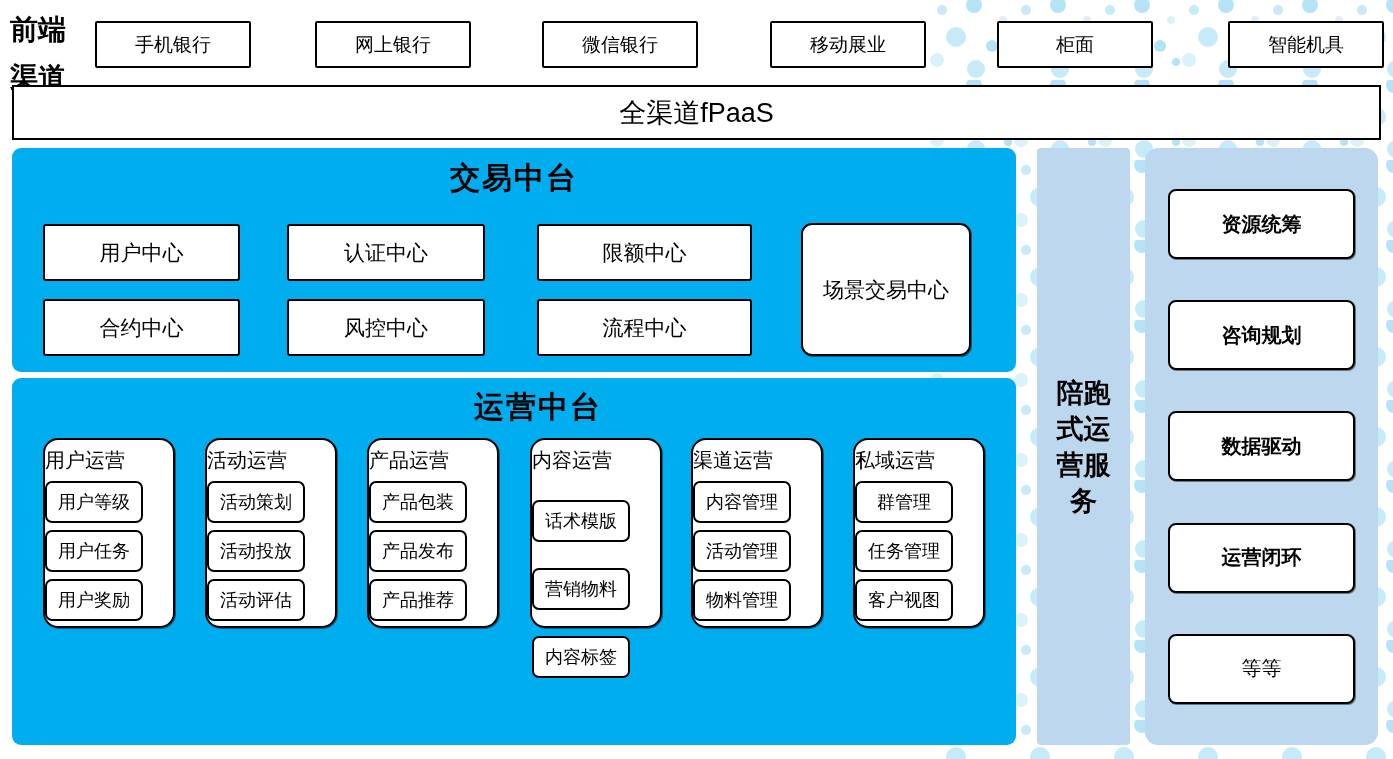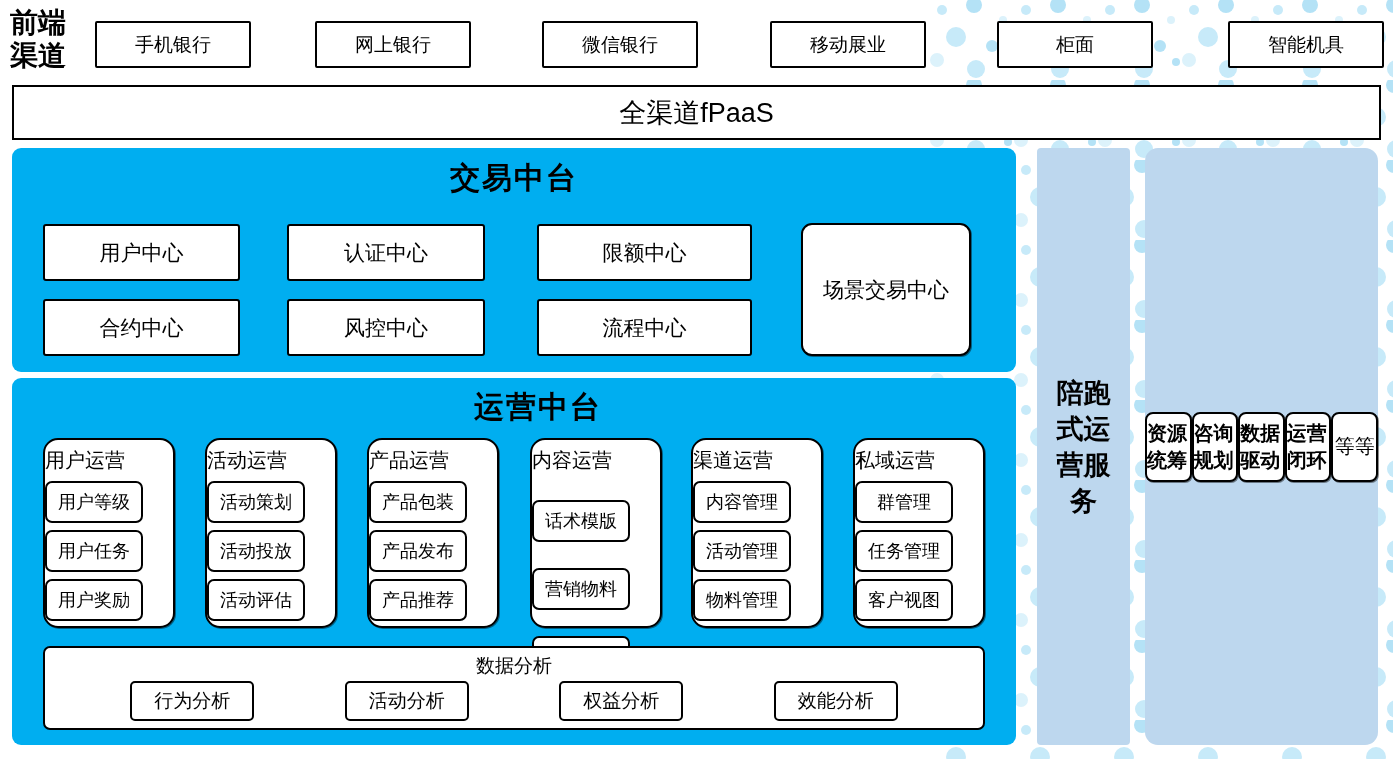--- a/index.html
+++ b/index.html
@@ -13,21 +13,21 @@
 
   .white-box {
     position:absolute; background:#fff; border:2px solid #000;
     display:flex; align-items:center; justify-content:center;
     box-sizing:border-box; text-align:center;
   }
   
   .front-label {
     position:absolute; left:10px; top:6px; width:82px;
     font-family:"Liberation Serif", serif; font-weight:bold;
-    font-size:28px; line-height:33px;
+    font-size:28px; line-height:48px;
   }
   .channel-box { top:21px; width:156px; height:47px; font-size:19px; border-radius:2px; }
 
   
   .fpaas-bar {
     left:12px; top:85px; width:1369px; height:55px;
     font-size:27px; border-width:2.5px;
   }
 
   
@@ -85,21 +85,21 @@
     display:flex; align-items:center; justify-content:center;
   }
   .side-bar-text {
     width:58px; font-size:27px; line-height:36px; text-align:center;
     word-break:break-all;
     font-weight:bold;
   }
   .right-panel {
     position:absolute; left:1145px; top:148px; width:233px; height:597px;
     background:#BDD7EE; border-radius:13px;
-    display:flex; flex-direction:row; align-items:center;
+    display:flex; flex-direction:column; align-items:center;
     justify-content:space-evenly;
   }
   .right-panel-box {
     width:187px; height:70px; background:#fff; border:2px solid #000;
     border-radius:8px; display:flex; align-items:center; justify-content:center;
     box-sizing:border-box; font-size:20px; font-weight:bold;
     box-shadow:1px 1px 0 rgba(0,0,0,0.45);
   }
   .right-panel-box.normal-weight { font-weight:normal; }
 </style>
@@ -244,37 +244,20 @@
           <span>群管理</span>
         </div>
       <div class="op-item">
           <span>任务管理</span>
         </div>
       <div class="op-item">
           <span>客户视图</span>
         </div>
     </div>
 
-    <div class="analysis-strip">
-      <div class="analysis-header">数据分析</div>
-      <div class="analysis-items">
-        <div class="analysis-item">
-            <span>行为分析</span>
-          </div>
-        <div class="analysis-item">
-            <span>活动分析</span>
-          </div>
-        <div class="analysis-item">
-            <span>权益分析</span>
-          </div>
-        <div class="analysis-item">
-            <span>效能分析</span>
-          </div>
-      </div>
-    </div>
   </div>
 
   <div class="side-bar" style="background: rgb(189, 215, 238);">
     <div class="side-bar-text">陪跑式运营服务</div>
   </div>
 
   <div class="right-panel" style="background: rgb(189, 215, 238);">
     <div class="right-panel-box">
         <span>资源统筹</span>
       </div>

